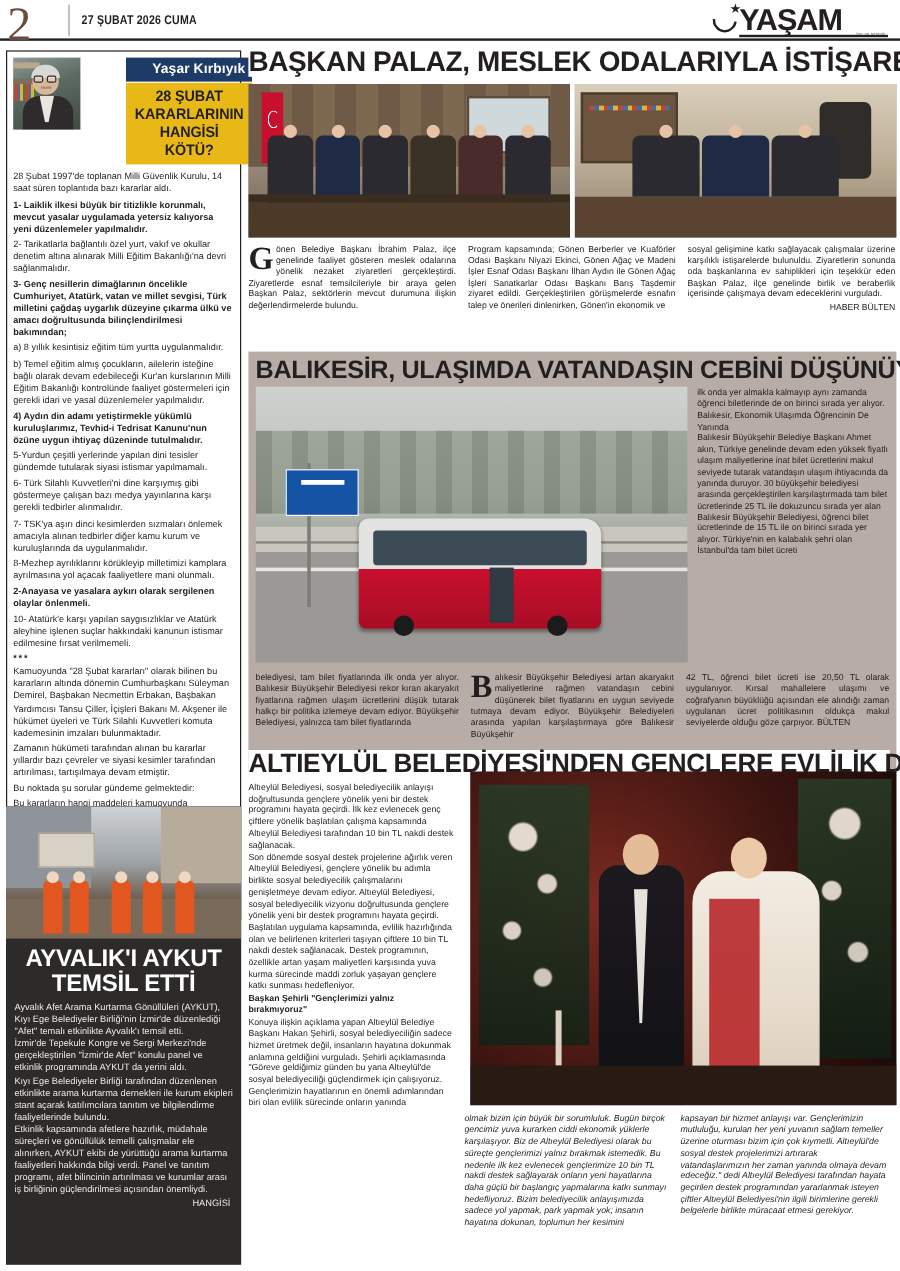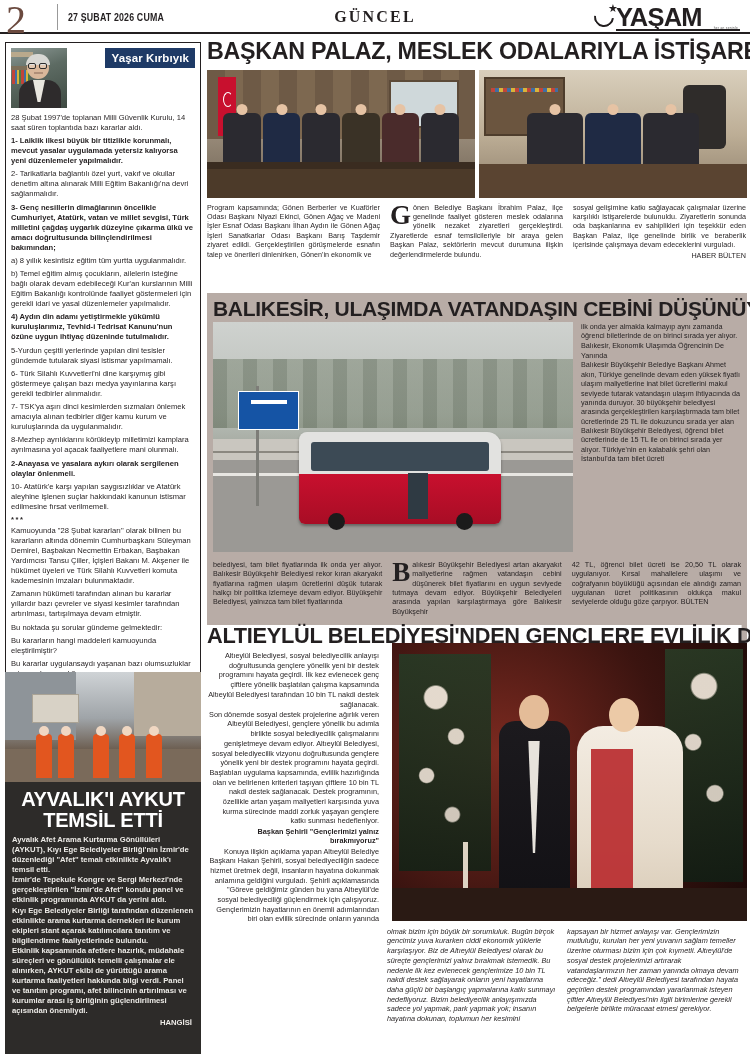--- a/index.html
+++ b/index.html
@@ -140,21 +140,21 @@
   .ayv-p-floor{position:absolute; left:0; bottom:0; width:100%; height:30%; background:#7a6a5a; }
   .ayv-person { position:absolute; bottom:4px; width:16px; height:44px; background:#e2561f; border-radius:4px 4px 0 0; }
   .ayv-person::after{ content:""; position:absolute; left:3px; top:-8px; width:10px; height:10px; border-radius:50%; background:#f0d7c2;}
   .ayv-banner { position:absolute; left:14%; top:20%; width:24%; height:26%; background:#d8d2c6; border:1px solid #aaa395;}
   .ayvalik h2 {
     color: #fff; font-size: 20px; font-weight: bold; text-align: center;
     line-height: 1.04; padding: 7px 6px 4px; letter-spacing: -0.2px;
   }
   .ayvalik p {
     color: #eceae6; font-size: 7.7px; line-height: 1.3;
-    padding: 0 7px; text-align: left; margin-bottom: 0.5px; font-weight: bold;
+    padding: 0 7px; text-align: left; margin-bottom: 0.5px;
   }
   .ayvalik .byline { text-align: right; padding-right: 9px; padding-top: 1px; }
 
   
   .main { position: absolute; left: 207px; top: 40px; width: 540px; }
 
   .hl-black {
     background: #fff;
     font-size: 23.5px; font-weight: bold; color: #231f20;
     line-height: 1.0; letter-spacing: -0.3px;
@@ -243,21 +243,21 @@
   .art2 p.sub { font-weight: normal; }
   .art2-bottom { display: flex; gap: 10px; padding: 4px 6px 0 6px; }
   .art2-bottom .col { width: 170px; }
   .art2-bottom .col p { text-align: justify; font-size: 7.2px; line-height: 1.3; }
 
   
   .art3 { position: absolute; left: 0; top: 585px; width: 540px; }
   .art3-title { margin-bottom: 4px; }
   .art3-grid { display: flex; gap: 8px; }
   .art3-col { width: 172px; }
-  .art3-col p { font-size: 7.3px; line-height: 1.33; color: #231f20; text-align: right; margin-bottom: 0.5px; }
+  .art3-col p { font-size: 7.3px; line-height: 1.33; color: #231f20; text-align: left; margin-bottom: 0.5px; }
   .art3-col p.sub { font-weight: bold; }
   .wedding-photo {
     position: absolute; left: 185px; top: 18px; width: 355px; height: 278px;
     overflow: hidden; background:#2a1713;
   }
   .wd-bg { position:absolute; inset:0; background: radial-gradient(circle at 30% 40%, #7c2a20 0%, #3b1410 55%, #190907 100%); }
   .wd-flowerL { position:absolute; left:2%; top:4%; width:26%; height:78%;
     background: radial-gradient(circle at 40% 20%, rgba(238,226,214,.95) 0 6%, transparent 7%),
                 radial-gradient(circle at 62% 38%, rgba(238,226,214,.9) 0 5%, transparent 6%),
                 radial-gradient(circle at 30% 56%, rgba(238,226,214,.9) 0 5%, transparent 6%),
@@ -287,21 +287,20 @@
 </style>
 </head>
 <body>
 
 <div class="page">
 
   <div class="masthead">
     <div class="page-number">2</div>
     <div class="masthead-divider"></div>
     <div class="masthead-date">27 ŞUBAT 2026 CUMA</div>
-    <div class="masthead-section">GÜNCEL</div>
     <div class="logo-wrap">
       <div class="logo-crescent"></div>
       <div class="logo-star">★</div>
       <div class="logo-text">YAŞAM</div>
       <div class="logo-rule"></div>
       <div class="logo-tag">her an seninle</div>
     </div>
   </div>
 
   <div class="left-col">
@@ -314,20 +313,24 @@
           <div class="ap-body"></div>
             <div class="ap-shirt"></div>
           <div class="ap-head"></div>
             <div class="ap-hair"></div>
           <div class="ap-glassL"></div>
             <div class="ap-glassR"></div>
             <div class="ap-mouth"></div>
         </div>
         <div class="opinion-titles">
           <div class="author-name-bar">Yaşar Kırbıyık</div>
+          <div class="opinion-title-bar">
+            <span>28 ŞUBAT KARARLARININ</span>
+            <span>HANGİSİ KÖTÜ?</span>
+          </div>
         </div>
       </div>
       <div class="opinion-body">
         <p>28 Şubat 1997'de toplanan Milli Güvenlik Kurulu, 14 saat süren toplantıda bazı kararlar aldı.</p>
         <p class="b">1- Laiklik ilkesi büyük bir titizlikle korunmalı, mevcut yasalar uygulamada yetersiz kalıyorsa yeni düzenlemeler yapılmalıdır.</p>
         <p>2- Tarikatlarla bağlantılı özel yurt, vakıf ve okullar denetim altına alınarak Milli Eğitim Bakanlığı'na devri sağlanmalıdır.</p>
         <p class="b">3- Genç nesillerin dimağlarının öncelikle Cumhuriyet, Atatürk, vatan ve millet sevgisi, Türk milletini çağdaş uygarlık düzeyine çıkarma ülkü ve amacı doğrultusunda bilinçlendirilmesi bakımından;</p>
         <p>a) 8 yıllık kesintisiz eğitim tüm yurtta uygulanmalıdır.</p>
         <p>b) Temel eğitim almış çocukların, ailelerin isteğine bağlı olarak devam edebileceği Kur'an kurslarının Milli Eğitim Bakanlığı kontrolünde faaliyet göstermeleri için gerekli idari ve yasal düzenlemeler yapılmalıdır.</p>
         <p class="b">4) Aydın din adamı yetiştirmekle yükümlü kuruluşlarımız, Tevhid-i Tedrisat Kanunu'nun özüne uygun ihtiyaç düzeninde tutulmalıdır.</p>
@@ -402,24 +405,24 @@
           <div class="room-people" style="left:18%;bottom:26%;width:64%;height:40%">
               <i></i>
               <i></i>
               <i></i>
             </div>
           <div class="office-desk"></div>
         </div>
       </div>
       <div class="art1-cols">
         <div class="col">
+          <p class="dropcap">Gönen Belediye Başkanı İbrahim Palaz, ilçe genelinde faaliyet gösteren meslek odalarına yönelik nezaket ziyaretleri gerçekleştirdi. Ziyaretlerde esnaf temsilcileriyle bir araya gelen Başkan Palaz, sektörlerin mevcut durumuna ilişkin değerlendirmelerde bulundu.</p>
+        </div>
+        <div class="col">
           <p>Program kapsamında; Gönen Berberler ve Kuaförler Odası Başkanı Niyazi Ekinci, Gönen Ağaç ve Madeni İşler Esnaf Odası Başkanı İlhan Aydın ile Gönen Ağaç İşleri Sanatkarlar Odası Başkanı Barış Taşdemir ziyaret edildi. Gerçekleştirilen görüşmelerde esnafın talep ve önerileri dinlenirken, Gönen'in ekonomik ve</p>
-        </div>
-        <div class="col">
-          <p class="dropcap">Gönen Belediye Başkanı İbrahim Palaz, ilçe genelinde faaliyet gösteren meslek odalarına yönelik nezaket ziyaretleri gerçekleştirdi. Ziyaretlerde esnaf temsilcileriyle bir araya gelen Başkan Palaz, sektörlerin mevcut durumuna ilişkin değerlendirmelerde bulundu.</p>
         </div>
         <div class="col">
           <p>sosyal gelişimine katkı sağlayacak çalışmalar üzerine karşılıklı istişarelerde bulunuldu. Ziyaretlerin sonunda oda başkanlarına ev sahiplikleri için teşekkür eden Başkan Palaz, ilçe genelinde birlik ve beraberlik içerisinde çalışmaya devam edeceklerini vurguladı.</p>
           <p class="byline-r">HABER BÜLTEN</p>
         </div>
       </div>
     </div>
 
     <div class="art2">
       <div class="art2-title">

